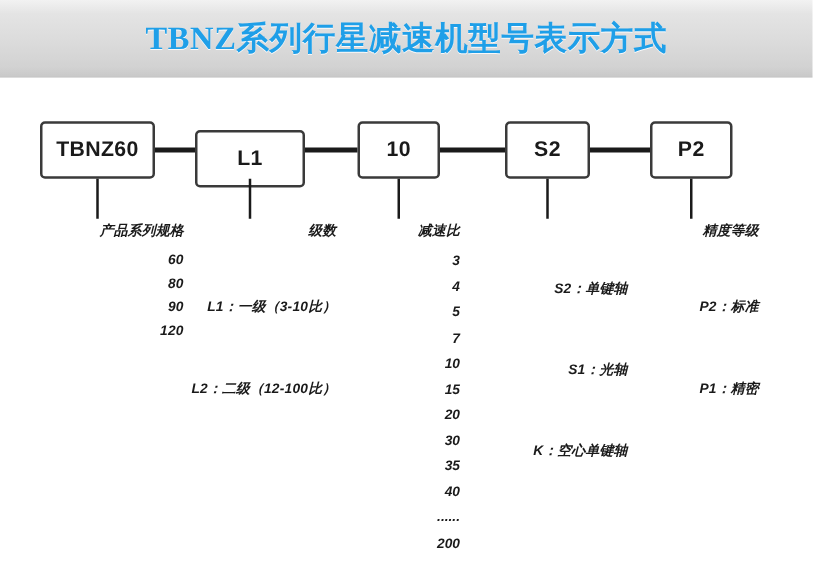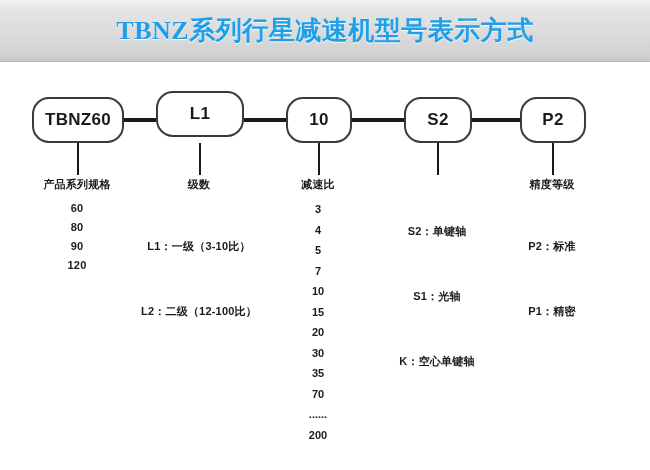--- a/index.html
+++ b/index.html
@@ -49,21 +49,21 @@
     left: 0;
     top: 62px;
     width: 650px;
     height: 408px;
   }
 
   .node-box {
     position: absolute;
     height: 46px;
     border: 2px solid #3a3a3a;
-    border-radius: 17px;
+    border-radius: 4px;
     background: #ffffff;
     box-sizing: border-box;
     display: flex;
     align-items: center;
     justify-content: center;
     color: #1a1a1a;
     font-size: 17px;
     font-weight: bold;
     letter-spacing: 0.3px;
   }
@@ -76,22 +76,23 @@
 
   .stem {
     position: absolute;
     width: 2px;
     background: #1a1a1a;
   }
 
   
   .col {
     position: absolute;
-    text-align: center;
+    text-align: right;
     color: #1a1a1a;
+    font-style: italic;
   }
   .col-title {
     font-size: 11px;
     font-weight: bold;
     white-space: nowrap;
     margin-bottom: 7px;
     letter-spacing: 0.2px;
   }
   .col-item {
     font-size: 11px;
@@ -121,21 +122,21 @@
 <div id="diagram">
 
   <div class="connector" style="left:124px; top:56px; width:32px;"></div>
   <div class="connector" style="left:244px; top:56px; width:42px;"></div>
   <div class="connector" style="left:352px; top:56px; width:52px;"></div>
   <div class="connector" style="left:472px; top:56px; width:48px;"></div>
 
   <div class="node-box" style="left:32px; top:35px; width:92px;">
     <span>TBNZ60</span>
   </div>
-  <div class="node-box" style="left:156px; top:29px; width:88px;">
+  <div class="node-box" style="left:156px; top:42px; width:88px;">
     <span>L1</span>
   </div>
   <div class="node-box" style="left:286px; top:35px; width:66px;">
     <span>10</span>
   </div>
   <div class="node-box" style="left:404px; top:35px; width:68px;">
     <span>S2</span>
   </div>
   <div class="node-box" style="left:520px; top:35px; width:66px;justify-content:center;">
     <span>P2</span>
@@ -165,21 +166,21 @@
     <div class="col-title">减速比</div>
     <div class="ratio-item">3</div>
     <div class="ratio-item">4</div>
     <div class="ratio-item">5</div>
     <div class="ratio-item">7</div>
     <div class="ratio-item">10</div>
     <div class="ratio-item">15</div>
     <div class="ratio-item">20</div>
     <div class="ratio-item">30</div>
     <div class="ratio-item">35</div>
-    <div class="ratio-item">70</div>
+    <div class="ratio-item">40</div>
     <div class="ratio-item">......</div>
     <div class="ratio-item">200</div>
   </div>
 
   <div class="col" style="left:372px; top:115px; width:130px;">
     <div class="col-item wide">S2：单键轴</div>
     <div class="col-item wide">S1：光轴</div>
     <div class="col-item wide">K：空心单键轴</div>
   </div>
 

